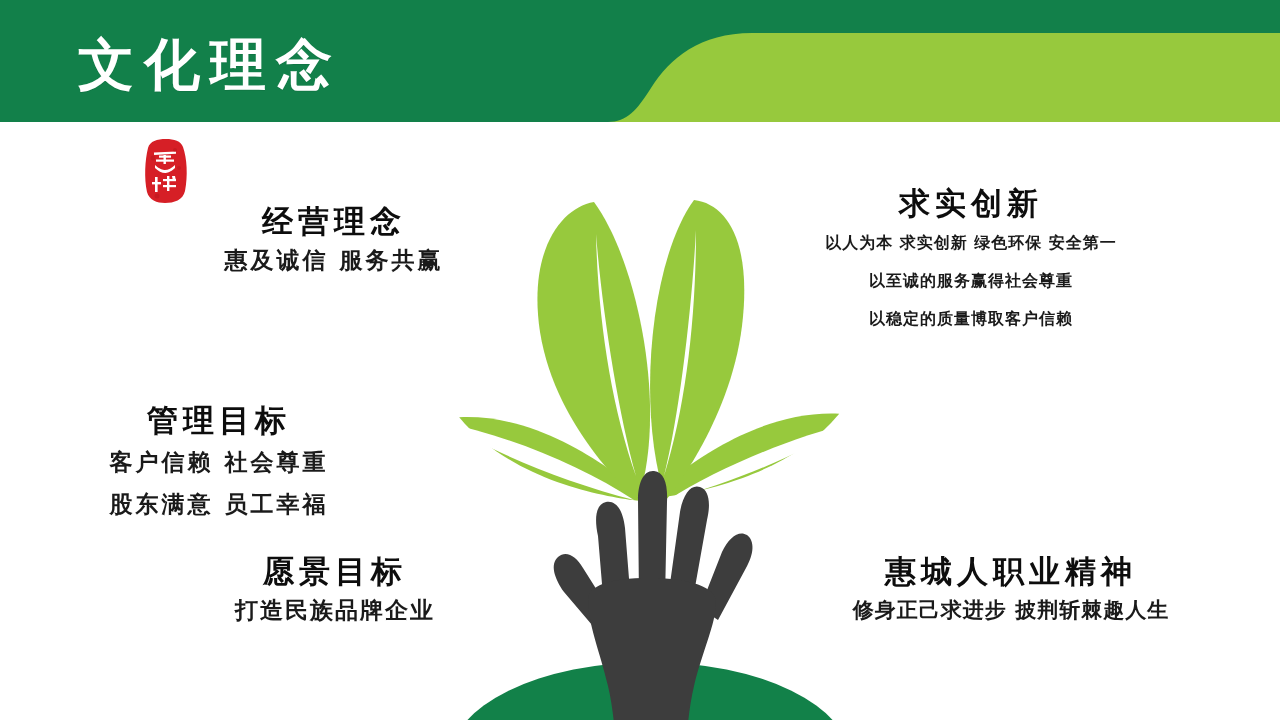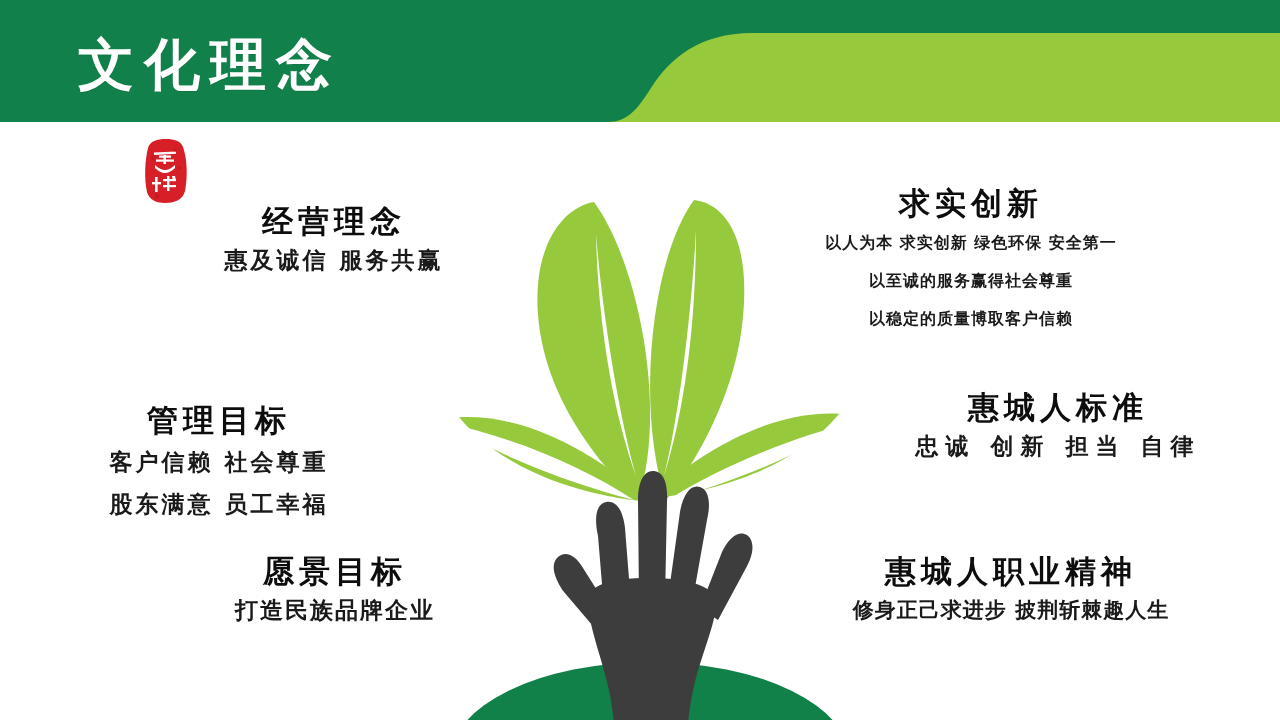--- a/index.html
+++ b/index.html
@@ -212,23 +212,19 @@
     <div class="line">打造民族品牌企业</div>
   </div>
 
   <div class="block center" id="blk-zhiliang">
     <div class="heading">求实创新</div>
     <div class="line">以人为本 求实创新 绿色环保 安全第一</div>
     <div class="line">以至诚的服务赢得社会尊重</div>
     <div class="line">以稳定的质量博取客户信赖</div>
   </div>
 
-  <div class="block center" id="blk-biaozhun">
-    <div class="heading">惠城人标准</div>
-    <div class="line">忠诚 创新 担当 自律</div>
-  </div>
 
   <div class="block center" id="blk-jingshen">
     <div class="heading">惠城人职业精神</div>
     <div class="line">修身正己求进步   披荆斩棘趣人生</div>
   </div>
 
 </div>
 
 </body></html>

